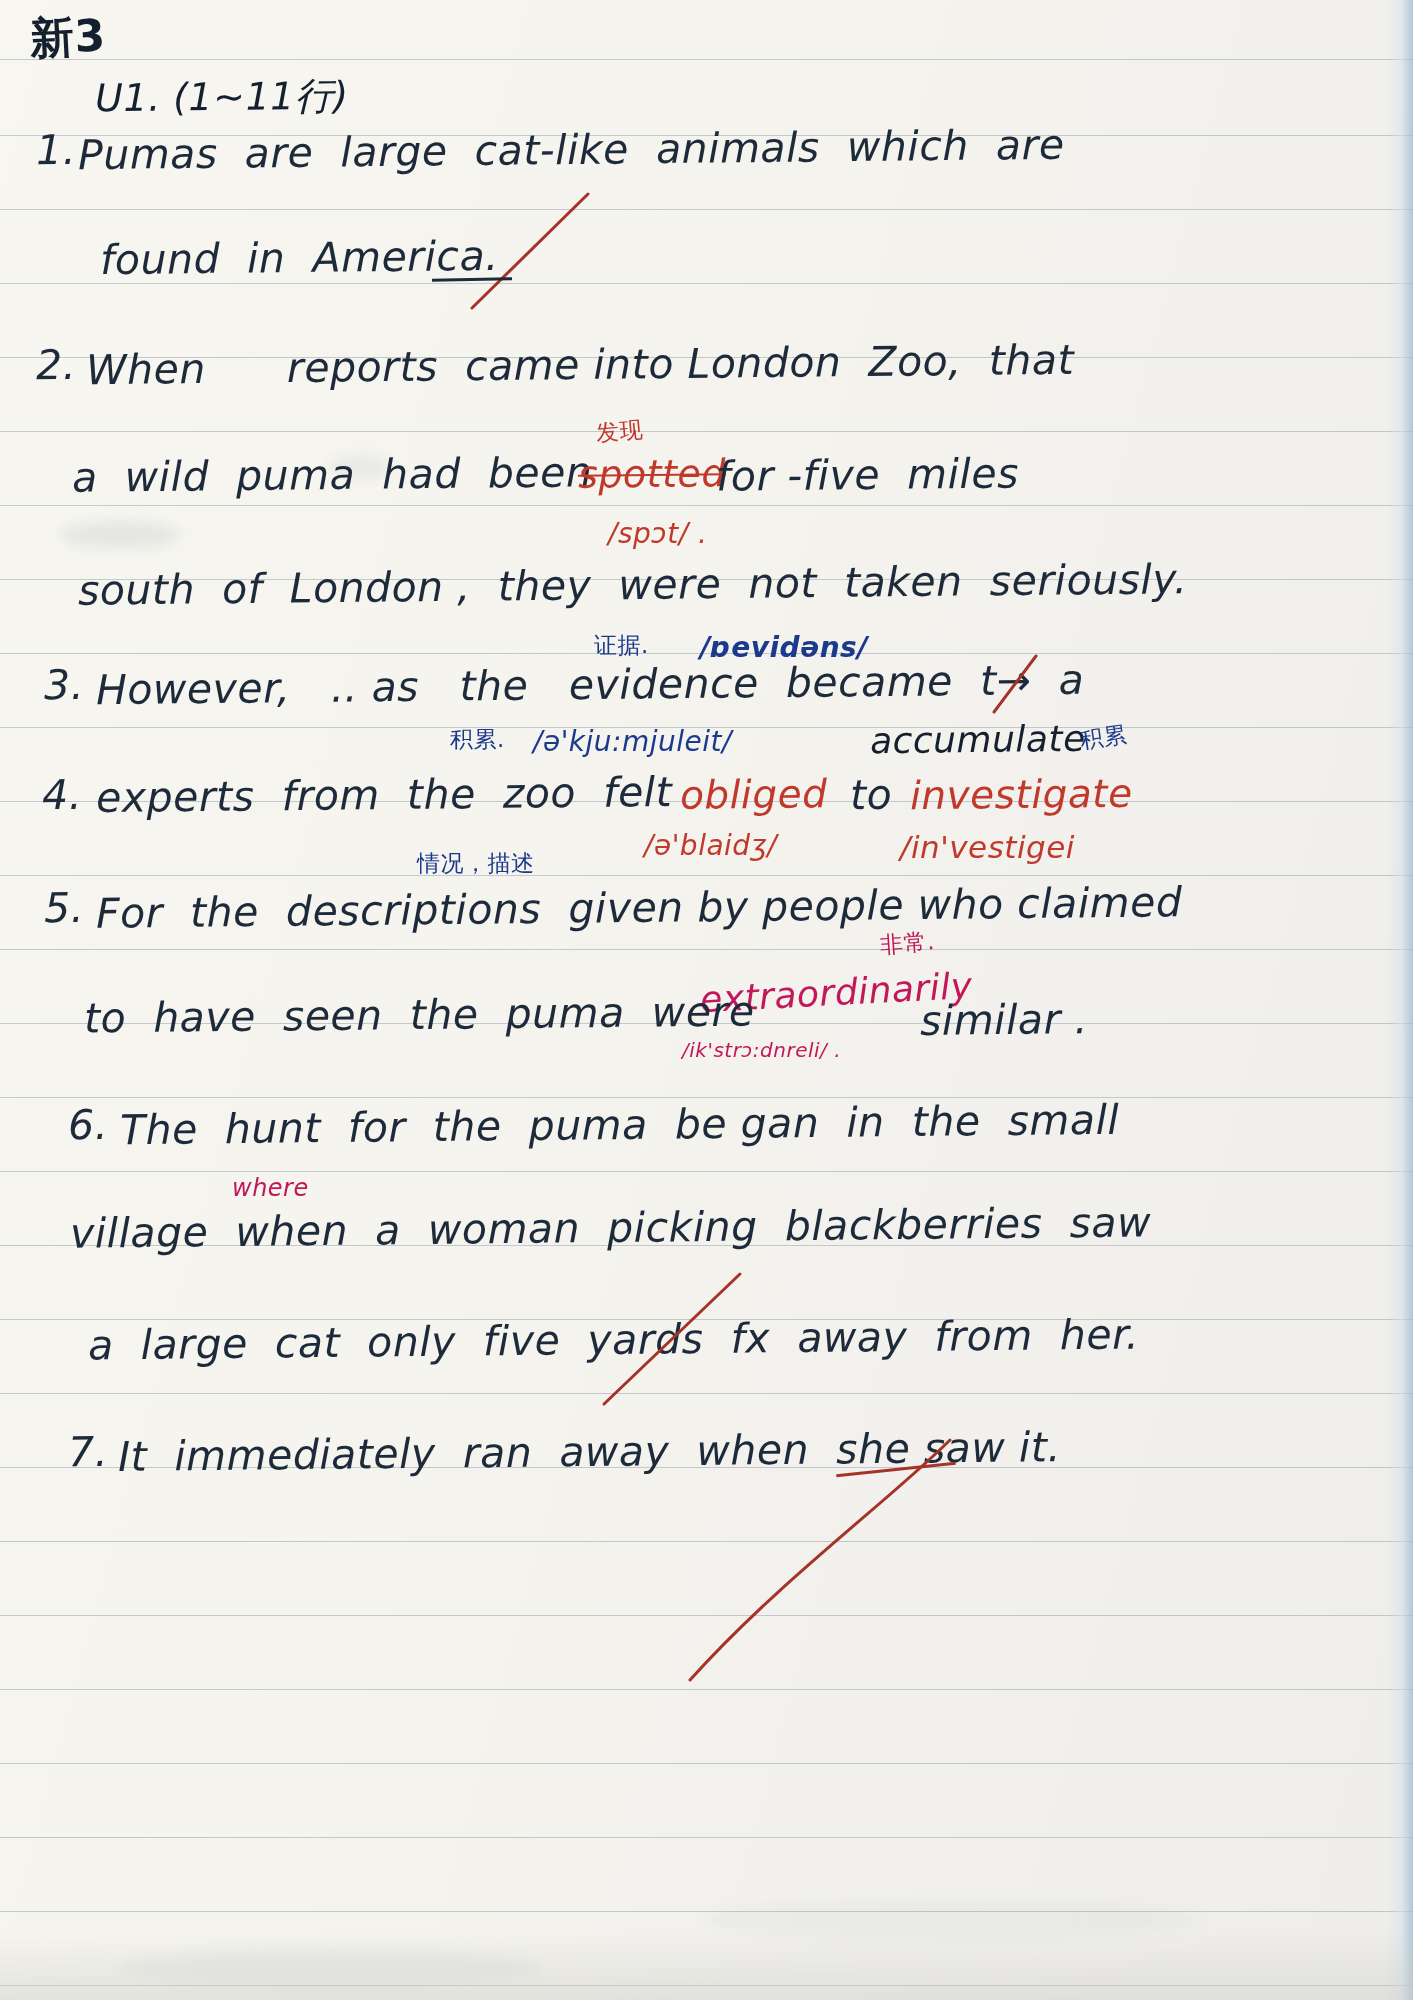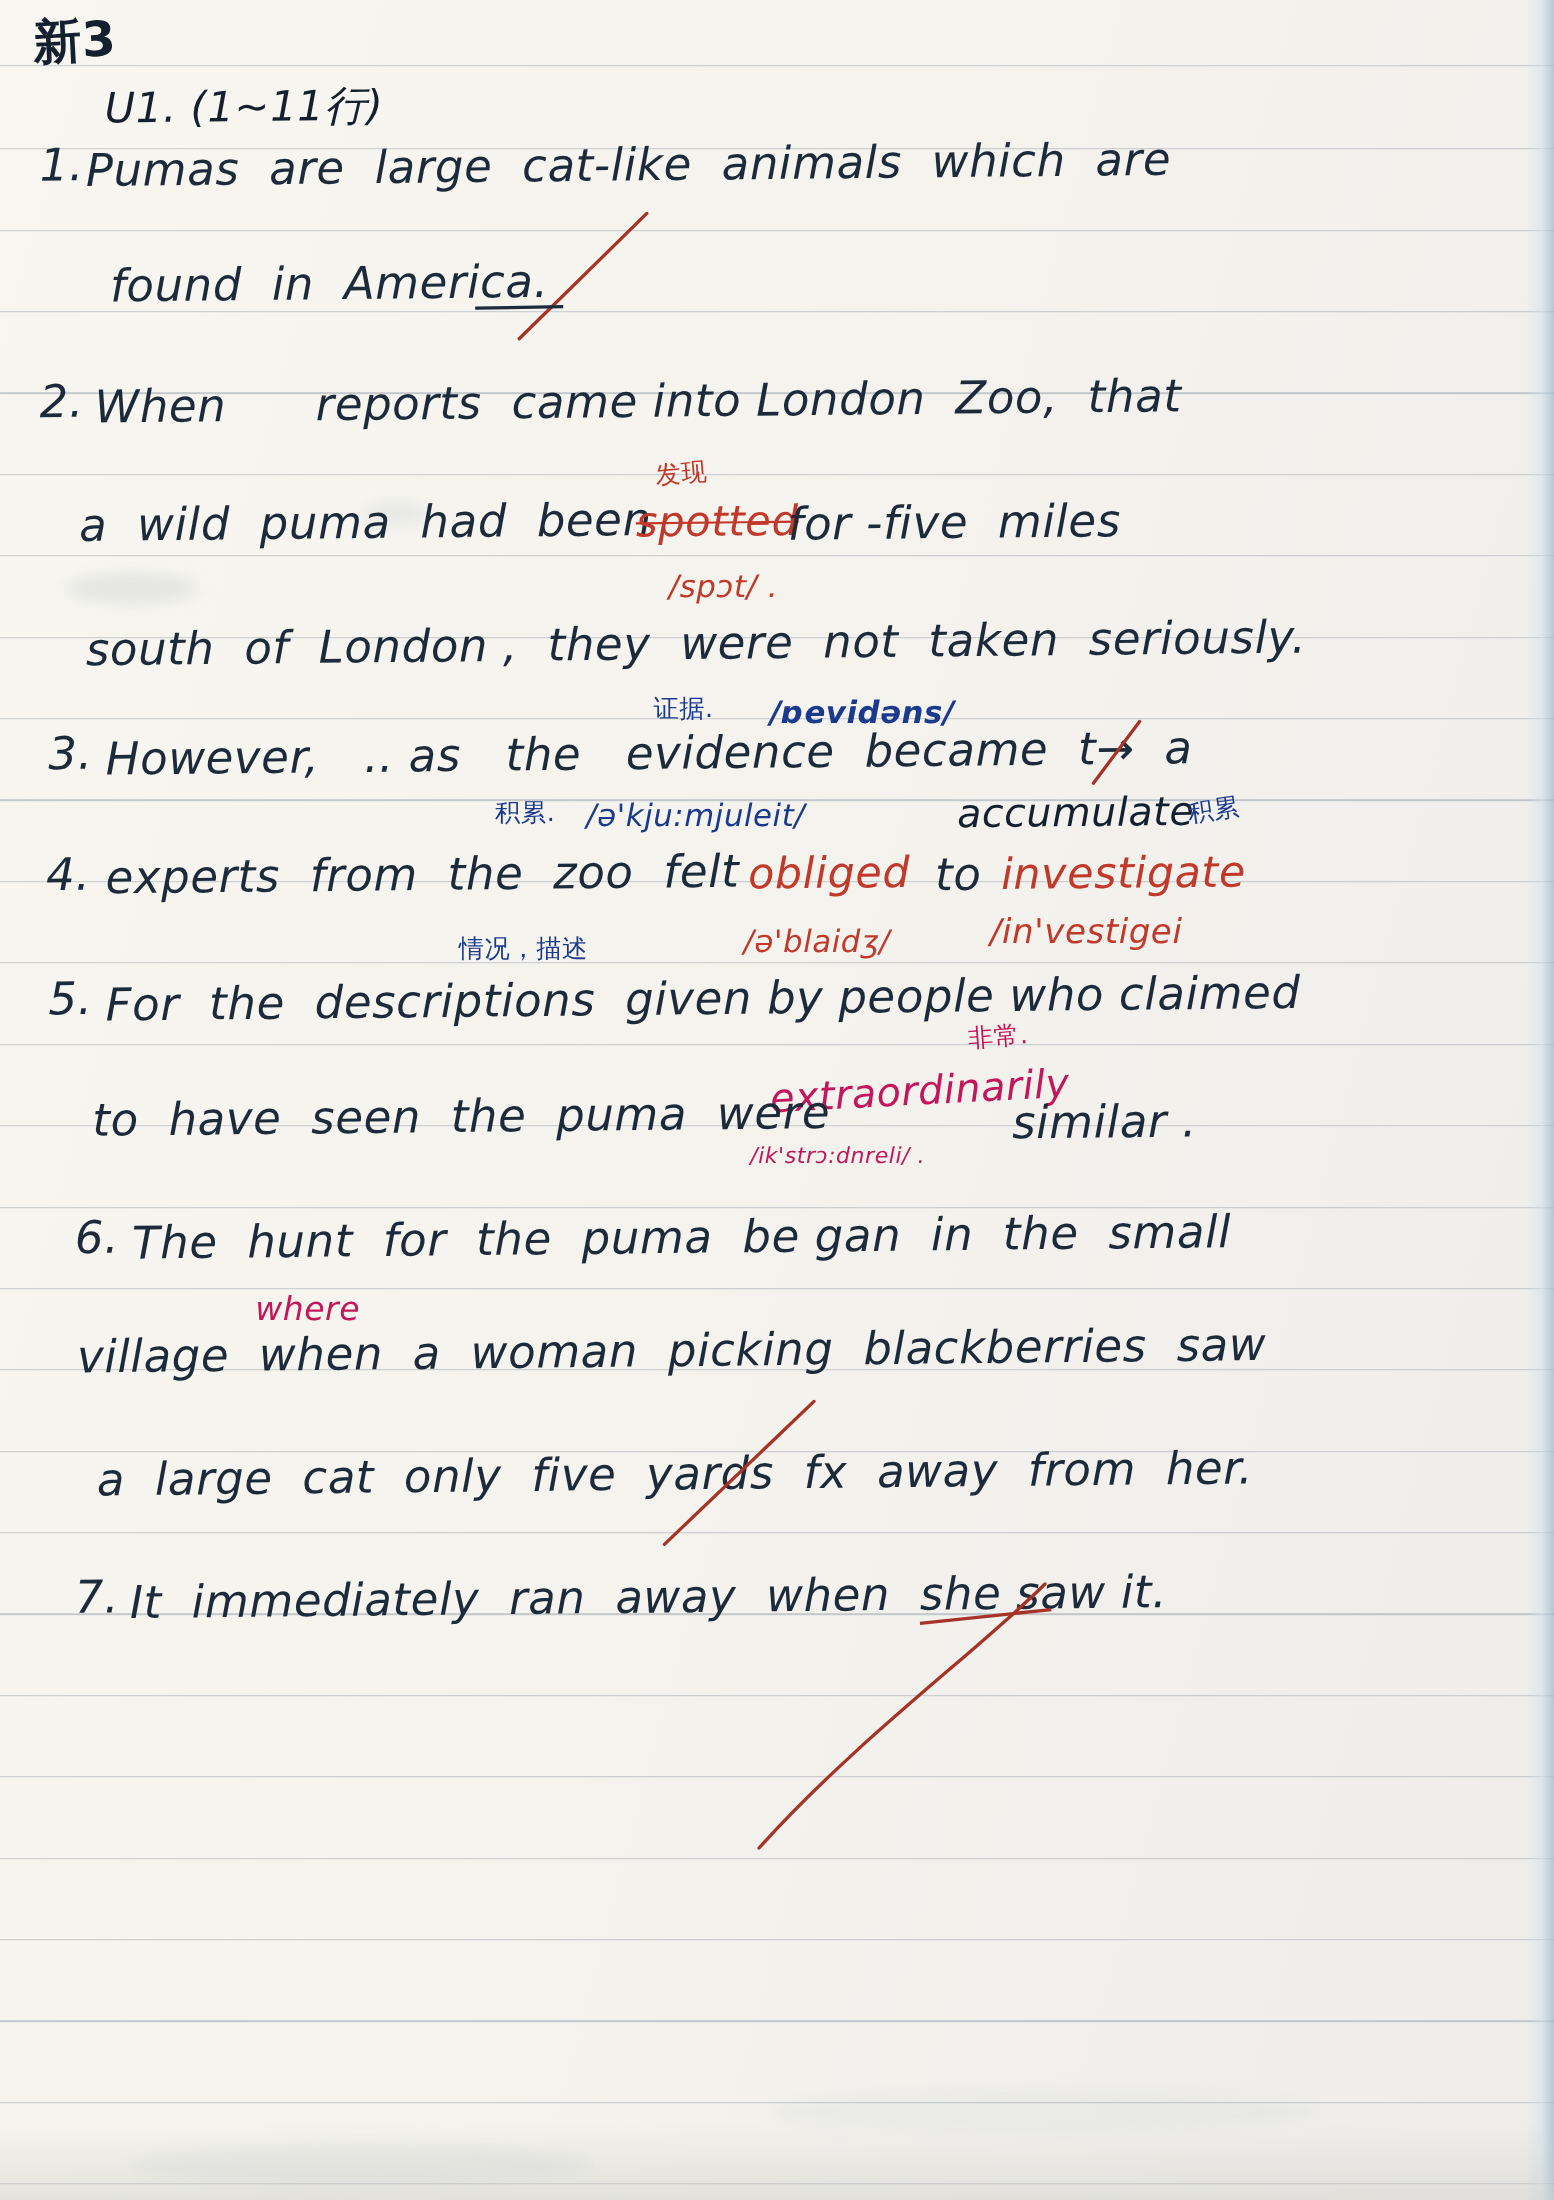--- a/index.html
+++ b/index.html
@@ -140,38 +140,38 @@
   <div class="hand small cn ink-navy" style="left:450px;top:728px;">积累.</div>
   <div class="hand small ink-navy" style="left:533px;top:728px;font-size:28px;">/ə'kju:mjuleit/</div>
   <div class="hand line ink-dark" style="left:870px;top:722px;font-size:36px;">accumulate</div>
   <div class="hand tiny cn ink-navy" style="left:1080px;top:726px;transform:rotate(-8deg);">积累</div>
 
   <div class="hand line" style="left:42px;top:775px;">4.</div>
   <div class="hand line" style="left:96px;top:775px;">experts  from  the  zoo  felt </div>
   <div class="hand line ink-red" style="left:680px;top:775px;font-size:39px;">obliged</div>
   <div class="hand line" style="left:850px;top:775px;">to</div>
   <div class="hand line ink-red" style="left:910px;top:775px;font-size:39px;">investigate</div>
-  <div class="hand small ink-red" style="left:676px;top:832px;font-size:28px;margin-top:10px;">/ə'blaidʒ/</div>
+  <div class="hand small ink-red" style="left:644px;top:832px;font-size:28px;">/ə'blaidʒ/</div>
   <div class="hand small ink-red" style="left:900px;top:832px;font-size:31px;">/in'vestigei</div>
 
   <div class="hand small cn ink-navy" style="left:385px;top:852px;margin-left:32px;">情况，描述</div>
   <div class="hand line" style="left:44px;top:888px;">5.</div>
   <div class="hand line" style="left:96px;top:888px;">For  the  descriptions  given by people who claimed</div>
 
   <div class="hand small cn ink-pink" style="left:880px;top:932px;transform:rotate(-4deg);">非常.</div>
   <div class="hand line ink-pink" style="left:700px;top:975px;font-size:36px;transform:rotate(-3deg);">extraordinarily</div>
 
   <div class="hand line" style="left:84px;top:995px;">to  have  seen  the  puma  were</div>
   <div class="hand line" style="left:920px;top:1000px;">similar .</div>
   <div class="hand small ink-pink" style="left:682px;top:1040px;font-size:20px;">/ik'strɔ:dnreli/ .</div>
 
   <div class="hand line" style="left:68px;top:1105px;">6.</div>
   <div class="hand line" style="left:120px;top:1105px;">The  hunt  for  the  puma  be gan  in  the  small</div>
 
-  <div class="hand small ink-pink" style="left:232px;top:1176px;font-size:30px;text-align:center;">where</div>
+  <div class="hand small ink-pink" style="left:232px;top:1176px;font-size:24px;text-align:center;">where</div>
   <div class="hand line" style="left:70px;top:1208px;">village  when  a  woman  picking  blackberries  saw</div>
 
   <div class="hand line" style="left:88px;top:1320px;">a  large  cat  only  five  yards  fx  away  from  her.</div>
   <svg class="mark" style="left:600px;top:1270px;width:160px;height:140px;">
     <path d="M4,134 L140,4" stroke="#a63327" stroke-width="3" fill="none" stroke-linecap="round"></path>
   </svg>
 
   <div class="hand line" style="left:68px;top:1432px;">7.</div>
   <div class="hand line" style="left:118px;top:1432px;">It  immediately  ran  away  when  she saw it.</div>
   <svg class="mark" style="left:660px;top:1430px;width:300px;height:260px;">

